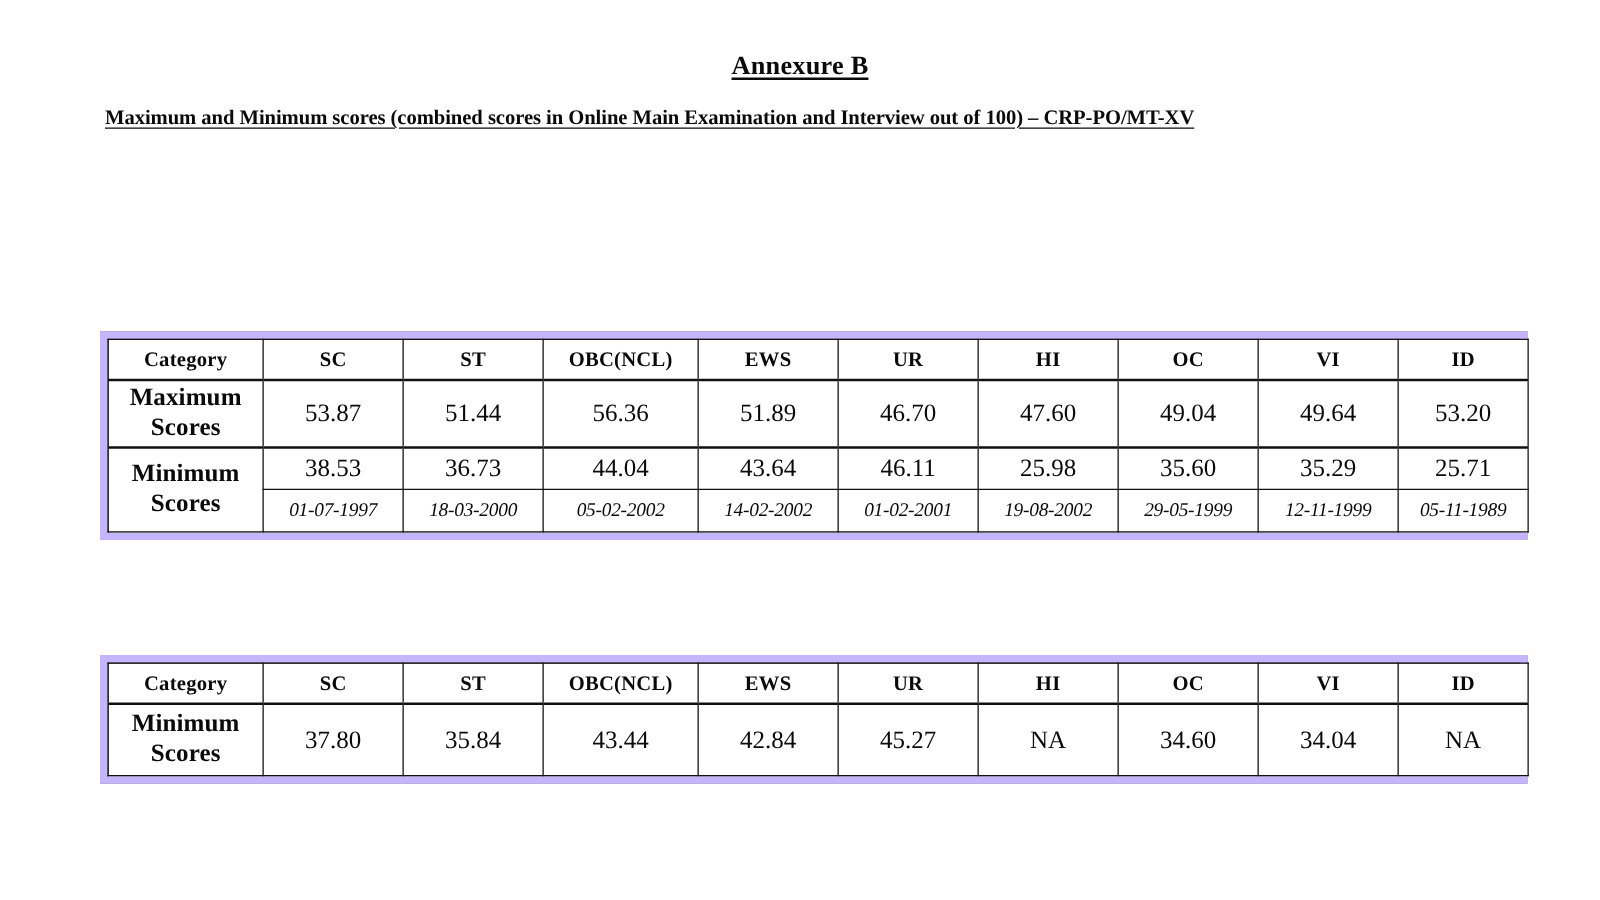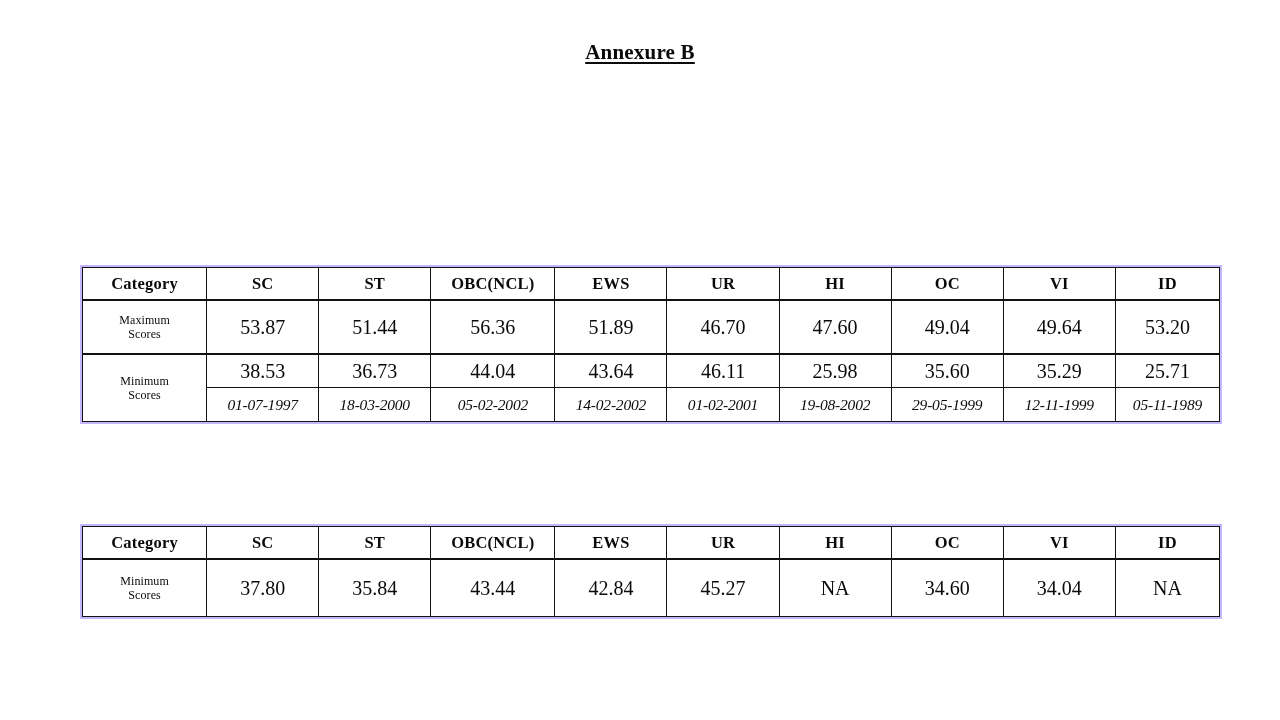--- a/index.html
+++ b/index.html
@@ -92,43 +92,43 @@
     top: 640px;
     font-size: 16.5px;
     font-weight: bold;
     white-space: nowrap;
     letter-spacing: 0.3px;
   }
 
   
   .tbl-wrap {
     position: absolute;
-    border: 2px solid #c4b5fd;
+    border: 6px solid #c4b5fd;
     background: #737373;
     box-sizing: border-box;
   }
   #table-provisional { left: 80px; top: 265px; width: 1142px; }
   #table-reserve     { left: 80px; top: 524px; width: 1142px; }
 
   table.grid {
     border-collapse: collapse;
     width: 100%;
     table-layout: fixed;
   }
   table.grid td {
     border: 1px solid #111111;
     text-align: center;
     vertical-align: middle;
     font-size: 16px;
     padding: 0 2px;
     background: #ffffff;
   }
   table.grid td.lbl {
-    font-weight: normal;
-    font-size: 12px;
+    font-weight: bold;
+    font-size: 20px;
     line-height: 1.18;
     letter-spacing: 0.1px;
   }
   table.grid td.hdr {
     font-weight: bold;
     font-size: 16.5px;
     height: 31px;
     letter-spacing: 0.2px;
   }
   
@@ -149,20 +149,21 @@
   .h-date { height: 33px; }
   .h-res  { height: 56px; }
 </style>
 </head>
 <body>
 
 <div class="page">
 
   <div class="doc-title"><span>Annexure B</span></div>
 
+  <div class="subtitle">Maximum and Minimum scores (combined scores in Online Main Examination and Interview out of 100) – CRP-PO/MT-XV</div>
 
 
 
   <div class="tbl-wrap" id="table-provisional">
     <table class="grid">
       <colgroup>
         <col style="width:124px">
         <col style="width:112px">
         <col style="width:112px">
         <col style="width:124px">

